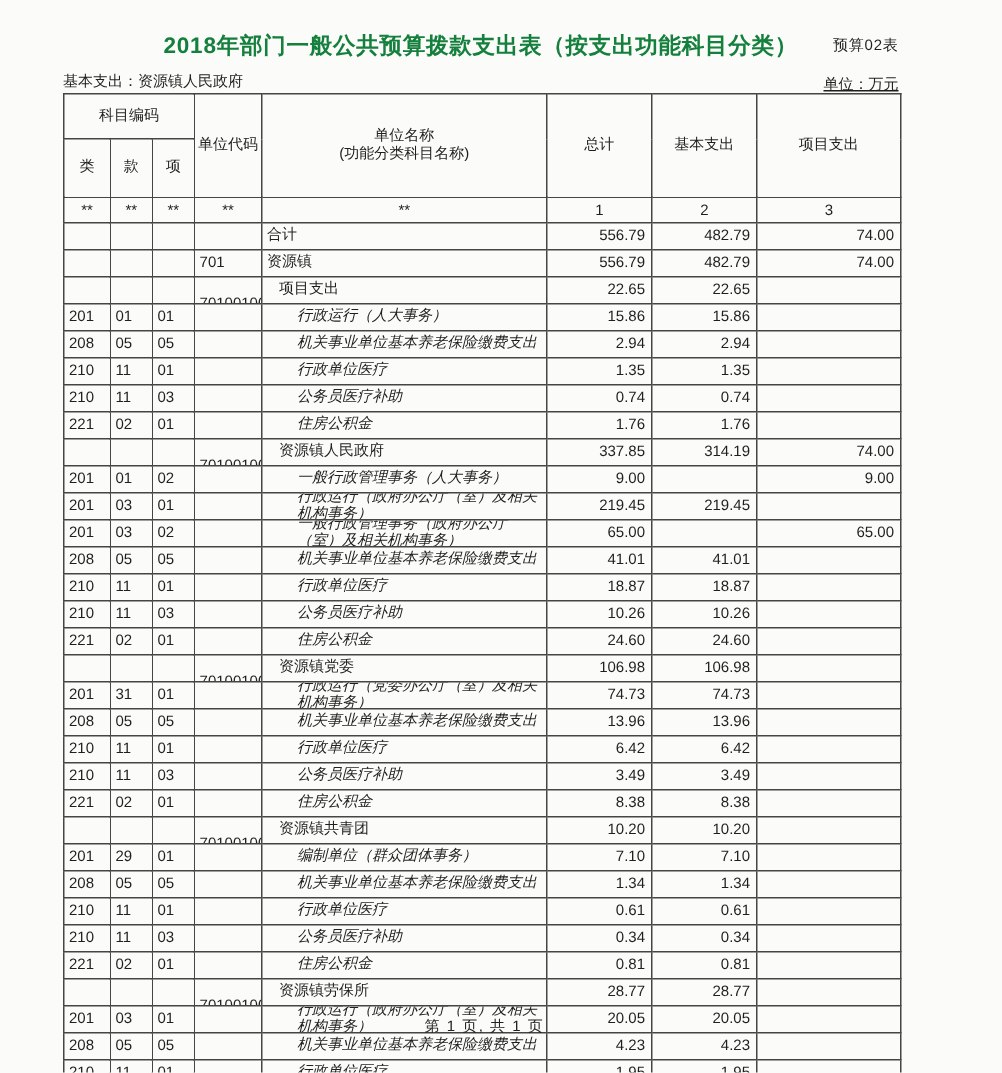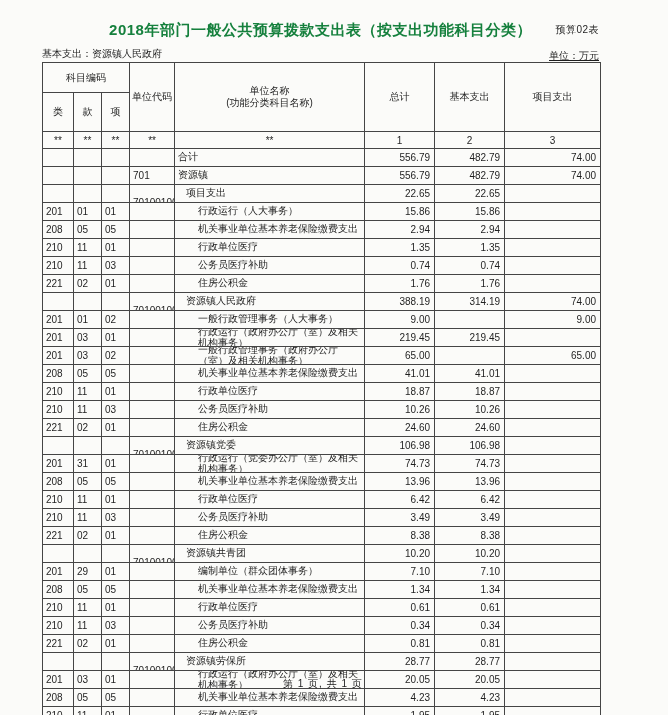--- a/index.html
+++ b/index.html
@@ -44,21 +44,21 @@
   tr.drow td { height: 17.4px; }
   .clip {
     height: 17px; overflow: hidden;
     display: flex; align-items: center;
   }
   .num { justify-content: flex-end; padding-right: 4px; }
   .code { justify-content: flex-start; padding-left: 3px; }
   .name { line-height: 10.5px; word-break: break-all; }
   .ind0 { padding-left: 3px; }
   .ind1 { padding-left: 11px; }
-  .ind2 { padding-left: 23px; }
+  .ind2 { padding-left: 23px; font-style: italic; }
   .code-straddle {
     position: absolute; left: 3px; bottom: -6px;
     line-height: 11px; white-space: nowrap; z-index: 1;
   }
   .page-footer {
     position: absolute; left: 283px; top: 677px;
     font-size: 10px; letter-spacing: 1px;
     height: 12px; overflow: hidden; z-index: 3; color: #222;
   }
 </style>
@@ -316,21 +316,21 @@
         <td>
           <div class="clip code"></div>
         </td>
         <td>
           <span class="code-straddle">70100100</span>
         </td>
         <td>
           <div class="clip name ind1">资源镇人民政府</div>
         </td>
         <td>
-          <div class="clip num">388.19</div>
+          <div class="clip num">337.85</div>
         </td>
         <td>
           <div class="clip num">314.19</div>
         </td>
         <td>
           <div class="clip num">74.00</div>
         </td>
       </tr>
       <tr class="drow">
         <td>

